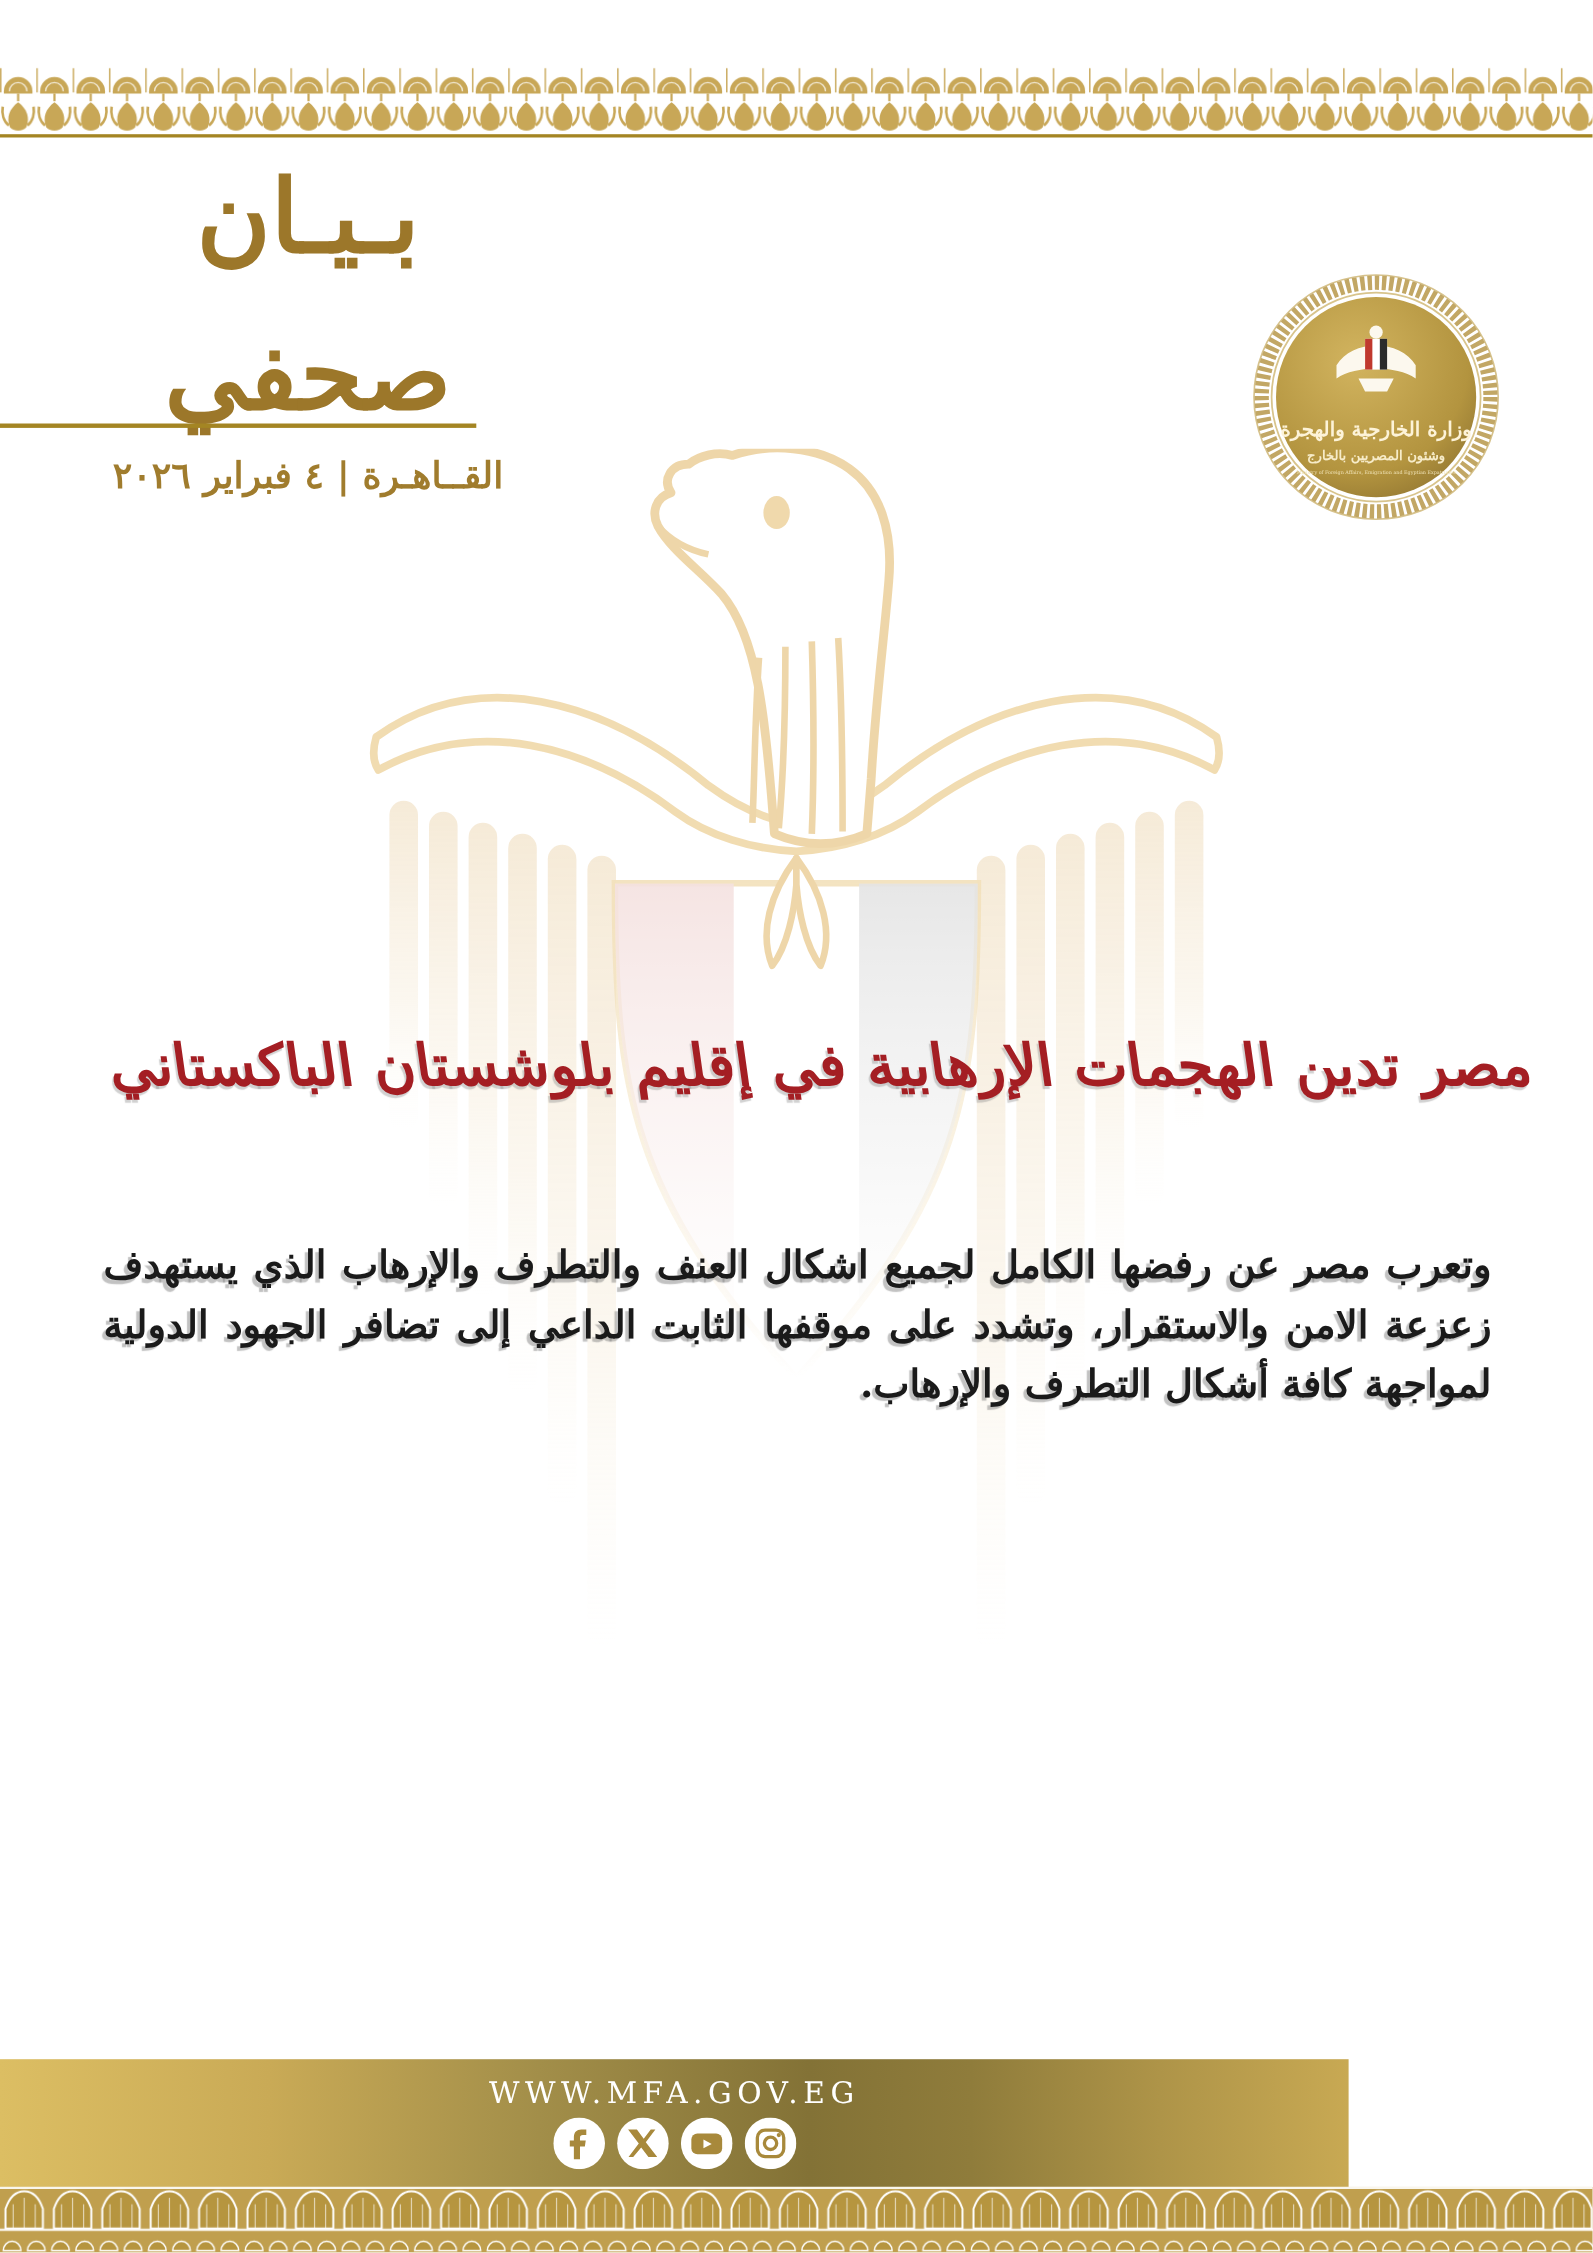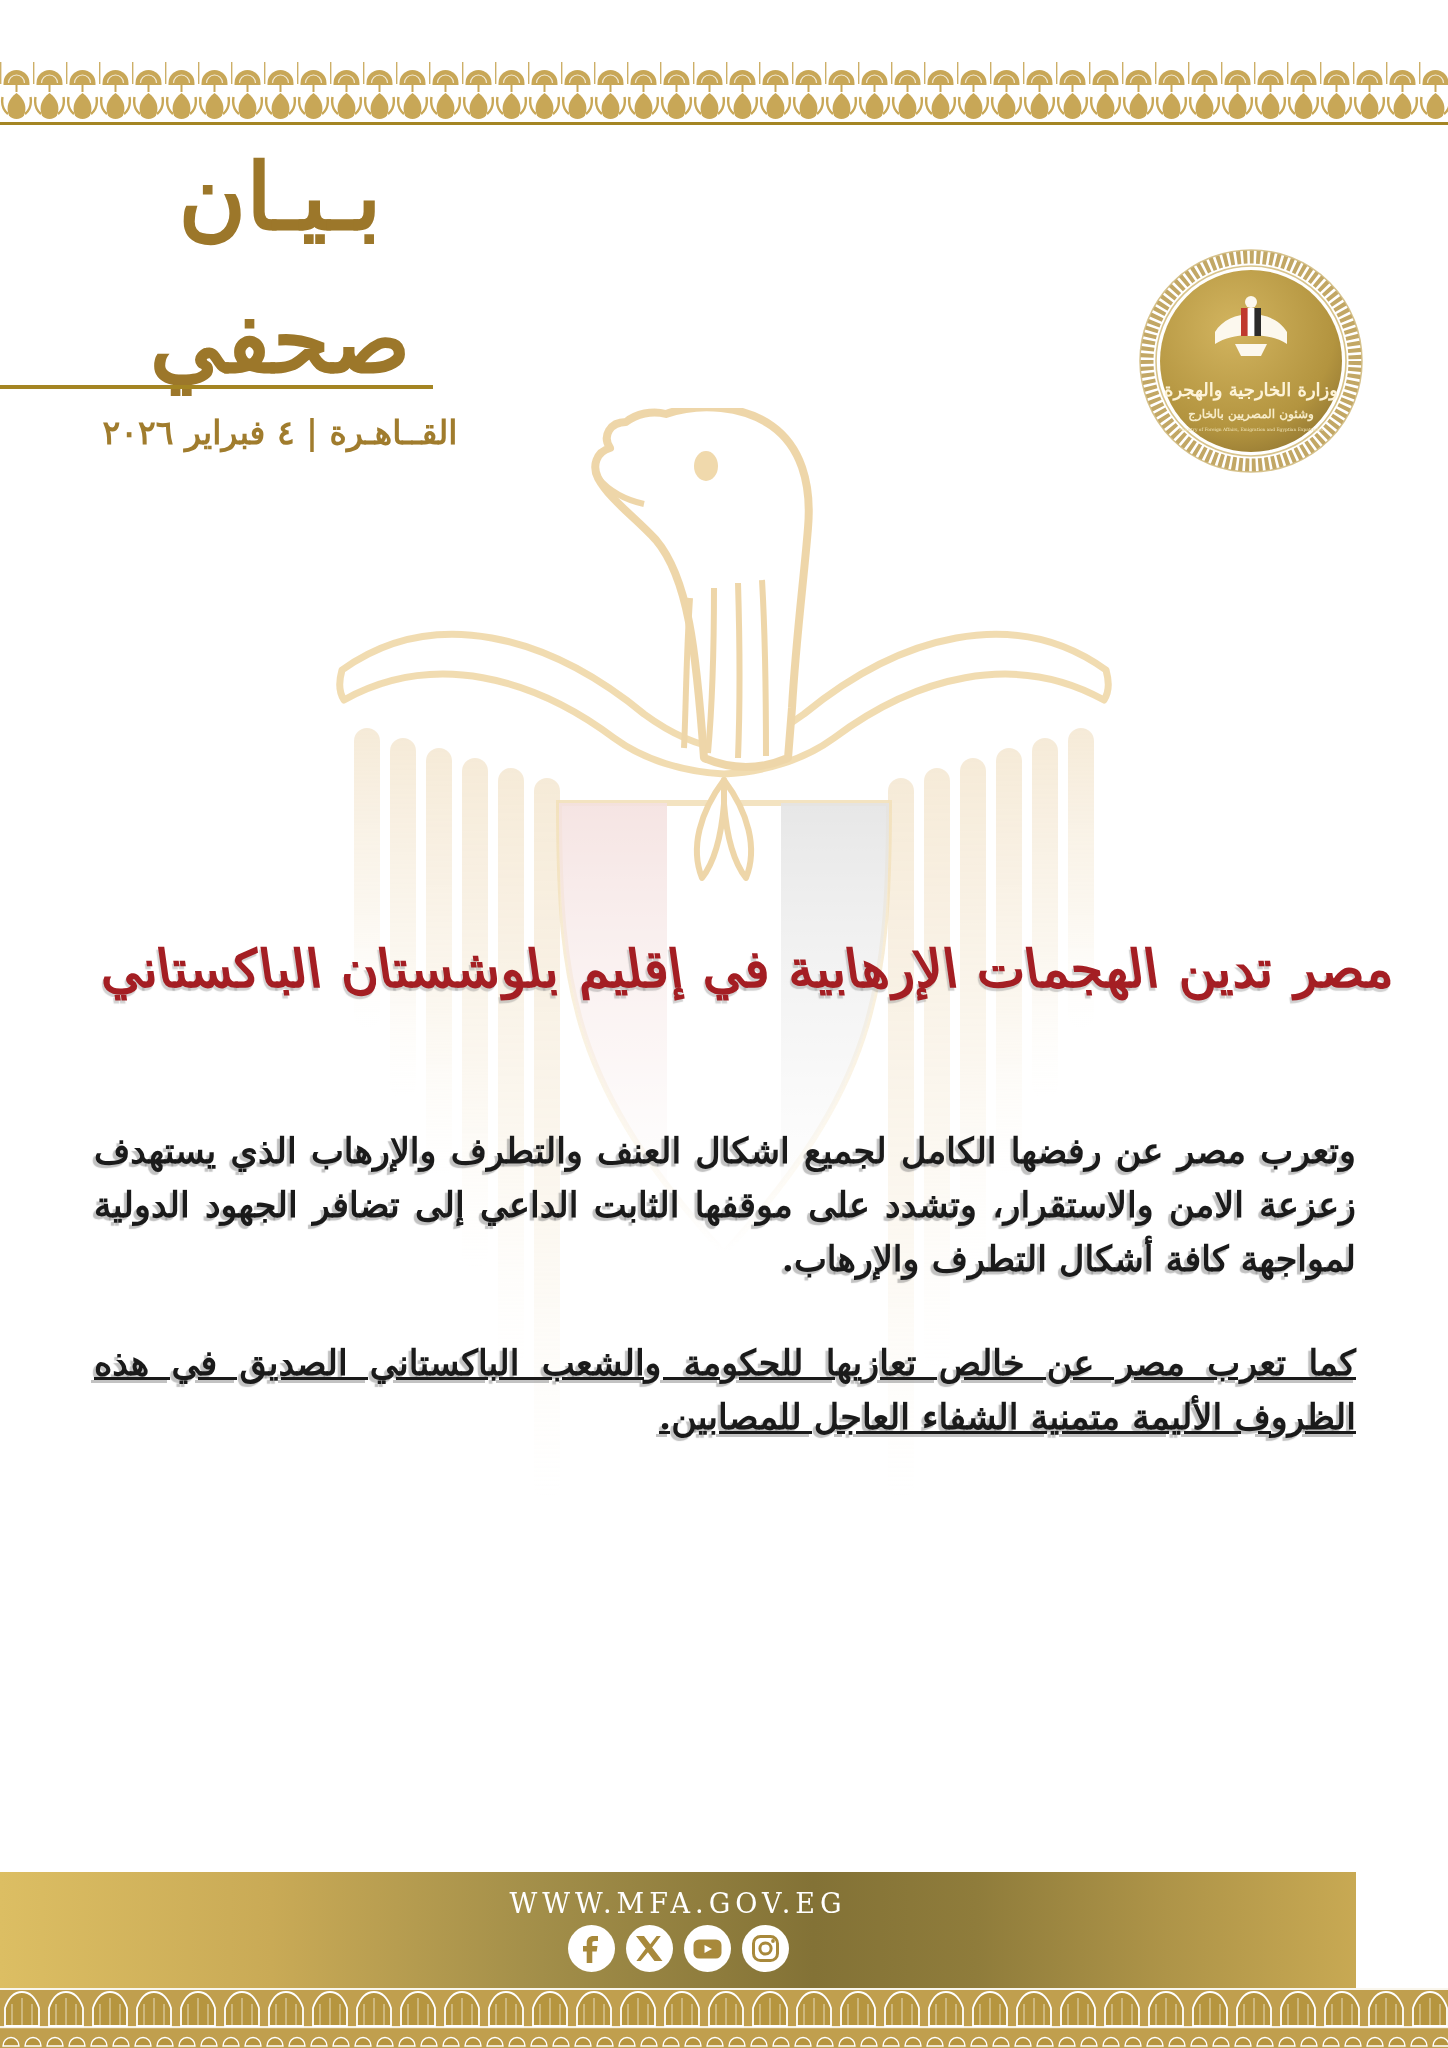--- a/index.html
+++ b/index.html
@@ -28,21 +28,21 @@
             transform:skewX(8deg);
             text-shadow:-2px 3px 1px rgba(140,140,140,.40);}
 
   
   .body-text{position:absolute;left:94px;top:1124px;width:1262px;direction:rtl;
              text-align:justify;font-size:35px;font-weight:700;line-height:1.54;color:#1A1A1A;}
   .body-text p{margin:0;text-shadow:-3px 3px 1px rgba(110,110,110,.42);}
   .body-text p + p{margin-top:50px;text-decoration:underline;}
 
   
-  .footer-band{position:absolute;left:0;top:1872px;width:1356px;height:116px;text-align:center;
+  .footer-band{position:absolute;left:0;top:1872px;width:1226px;height:116px;text-align:center;
     background:linear-gradient(90deg,#DCBE63 0%,#C9AA56 20%,#A28E49 40%,#837236 60%,
                #8F7C3B 72%,#AE9448 86%,#C8A953 100%);}
   .site-url{padding-top:16px;font-family:"DejaVu Serif","Liberation Serif",serif;
             font-size:27px;color:#ffffff;letter-spacing:5px;}
   .social-row{margin-top:6px;display:flex;justify-content:center;gap:11px;}
   .sicon{width:47px;height:47px;display:inline-block;}
 </style>
 </head>
 <body>
 
@@ -158,21 +158,20 @@
     <path d="M448 172 C452 240 452 300 452 348" stroke="#DFAF55" stroke-width="6" fill="none"></path>
 
     <path d="M410 372 C386 404 376 440 388 470 C402 452 408 420 410 396 Z" fill="#FFFFFF" stroke="#DFAF55" stroke-width="6" stroke-linejoin="round"></path>
     <path d="M410 372 C434 404 444 440 432 470 C418 452 412 420 410 396 Z" fill="#FFFFFF" stroke="#DFAF55" stroke-width="6" stroke-linejoin="round"></path>
   </svg>
 
   <h1 class="headline">مصر تدين الهجمات الإرهابية في إقليم بلوشستان الباكستاني</h1>
 
   <div class="body-text" dir="rtl">
     <p>وتعرب مصر عن رفضها الكامل لجميع اشكال العنف والتطرف والإرهاب الذي يستهدف زعزعة الامن والاستقرار، وتشدد على موقفها الثابت الداعي إلى تضافر الجهود الدولية لمواجهة كافة أشكال التطرف والإرهاب.</p>
-    <p>كما تعرب مصر عن خالص تعازيها للحكومة والشعب الباكستاني الصديق في هذه الظروف الأليمة متمنية الشفاء العاجل للمصابين.</p>
   </div>
 
   <div class="footer-band">
     <div class="site-url">WWW.MFA.GOV.EG</div>
     <div class="social-row">
       <span class="sicon">
         <svg width="47" height="47" viewBox="0 0 47 47">
           <circle cx="23.5" cy="23.5" r="23.5" fill="#FFFFFF"></circle>
           <path fill="#A8893B" d="M27 16h3v-5h-4.5c-4.2 0-6.8 2.6-6.8 6.9V21h-3.7v5.4h3.7V38h5.6V26.4h4.4l.8-5.4h-5.2v-2.6c0-1.6.7-2.4 2.7-2.4z"></path>
         </svg>

